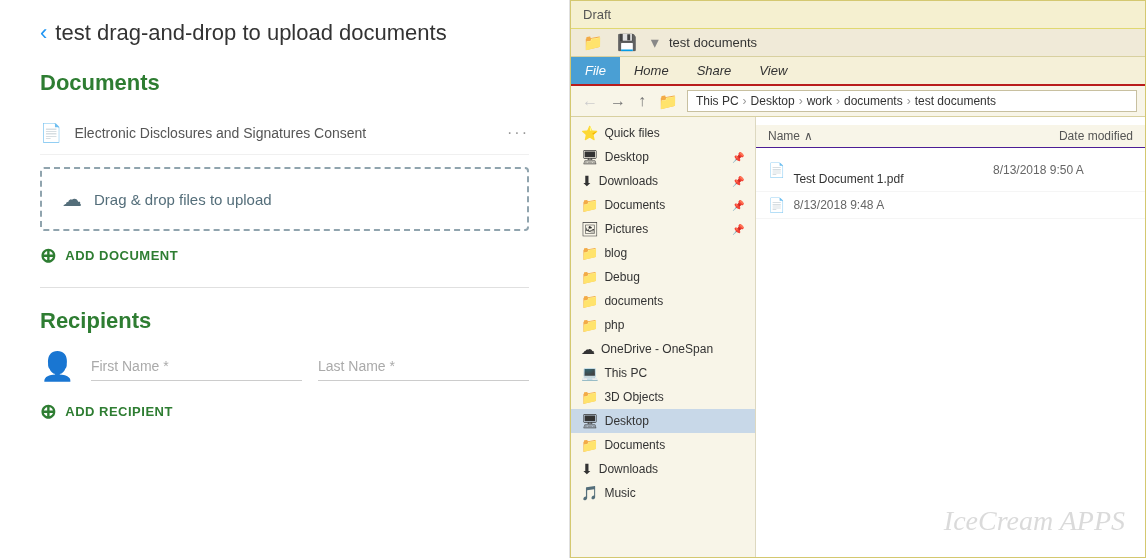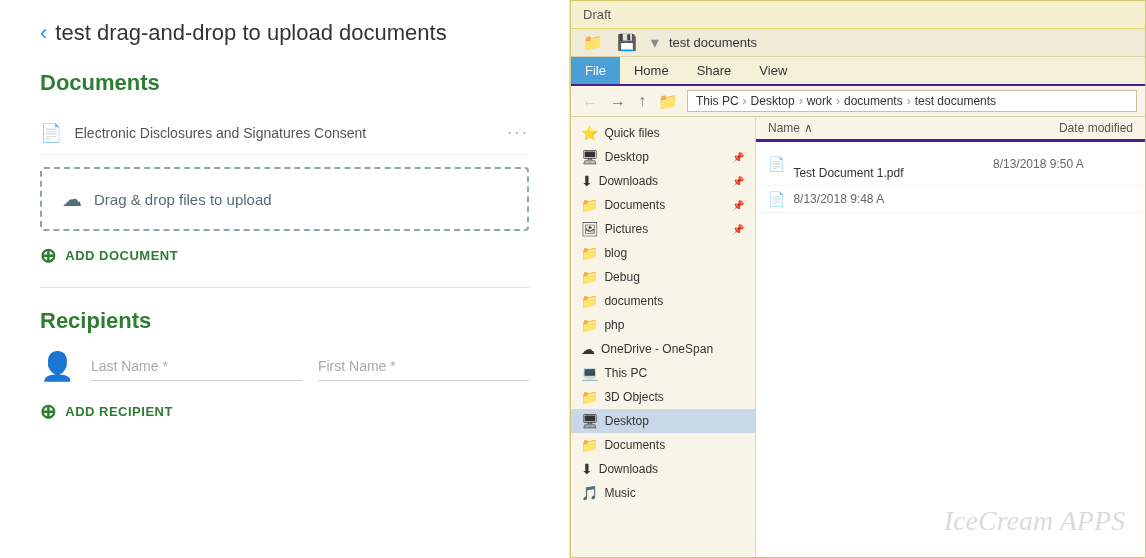--- a/index.html
+++ b/index.html
@@ -185,21 +185,22 @@
     .title-text {
       font-size: 13px;
       color: #333;
       flex: 1;
     }
 
     
     .ribbon {
       background: #f5f0d8;
       display: flex;
-      border-bottom: 2px solid #4c1d95;
+      border-bottom: 2px solid #b91c1c;
+      font-style: italic;
     }
 
     .ribbon-tab {
       padding: 6px 14px;
       font-size: 13px;
       cursor: pointer;
       color: #333;
     }
 
     .ribbon-tab.active {
@@ -287,24 +288,25 @@
     
     .file-list {
       flex: 1;
       background: #fff;
       overflow-y: auto;
     }
 
     .file-list-header {
       display: flex;
       padding: 4px 12px;
-      border-bottom: 3px solid #4c1d95;
+      border-bottom: 1px solid #4c1d95;
       background: #f8f5e8;
       font-size: 12px;
       color: #555;
+      margin-top: 8px;
     }
 
     .col-name {
       flex: 1;
       display: flex;
       align-items: center;
       gap: 4px;
     }
 
     .col-date {
@@ -378,22 +380,22 @@
     <span class="add-icon">⊕</span>
     <span>ADD DOCUMENT</span>
   </div>
 
   <hr class="divider">
 
   <div class="recipients-section">
     <div class="section-heading">Recipients</div>
     <div class="recipient-row">
       <span class="avatar-icon">👤</span>
+      <input class="input-field" type="text" placeholder="First Name *" style="">
       <input class="input-field" type="text" placeholder="Last Name *" style="">
-      <input class="input-field" type="text" placeholder="First Name *" style="">
     </div>
     <div class="add-btn">
       <span class="add-icon">⊕</span>
       <span>ADD RECIPIENT</span>
     </div>
   </div>
 </div>
 
 <div class="right-panel">
 

